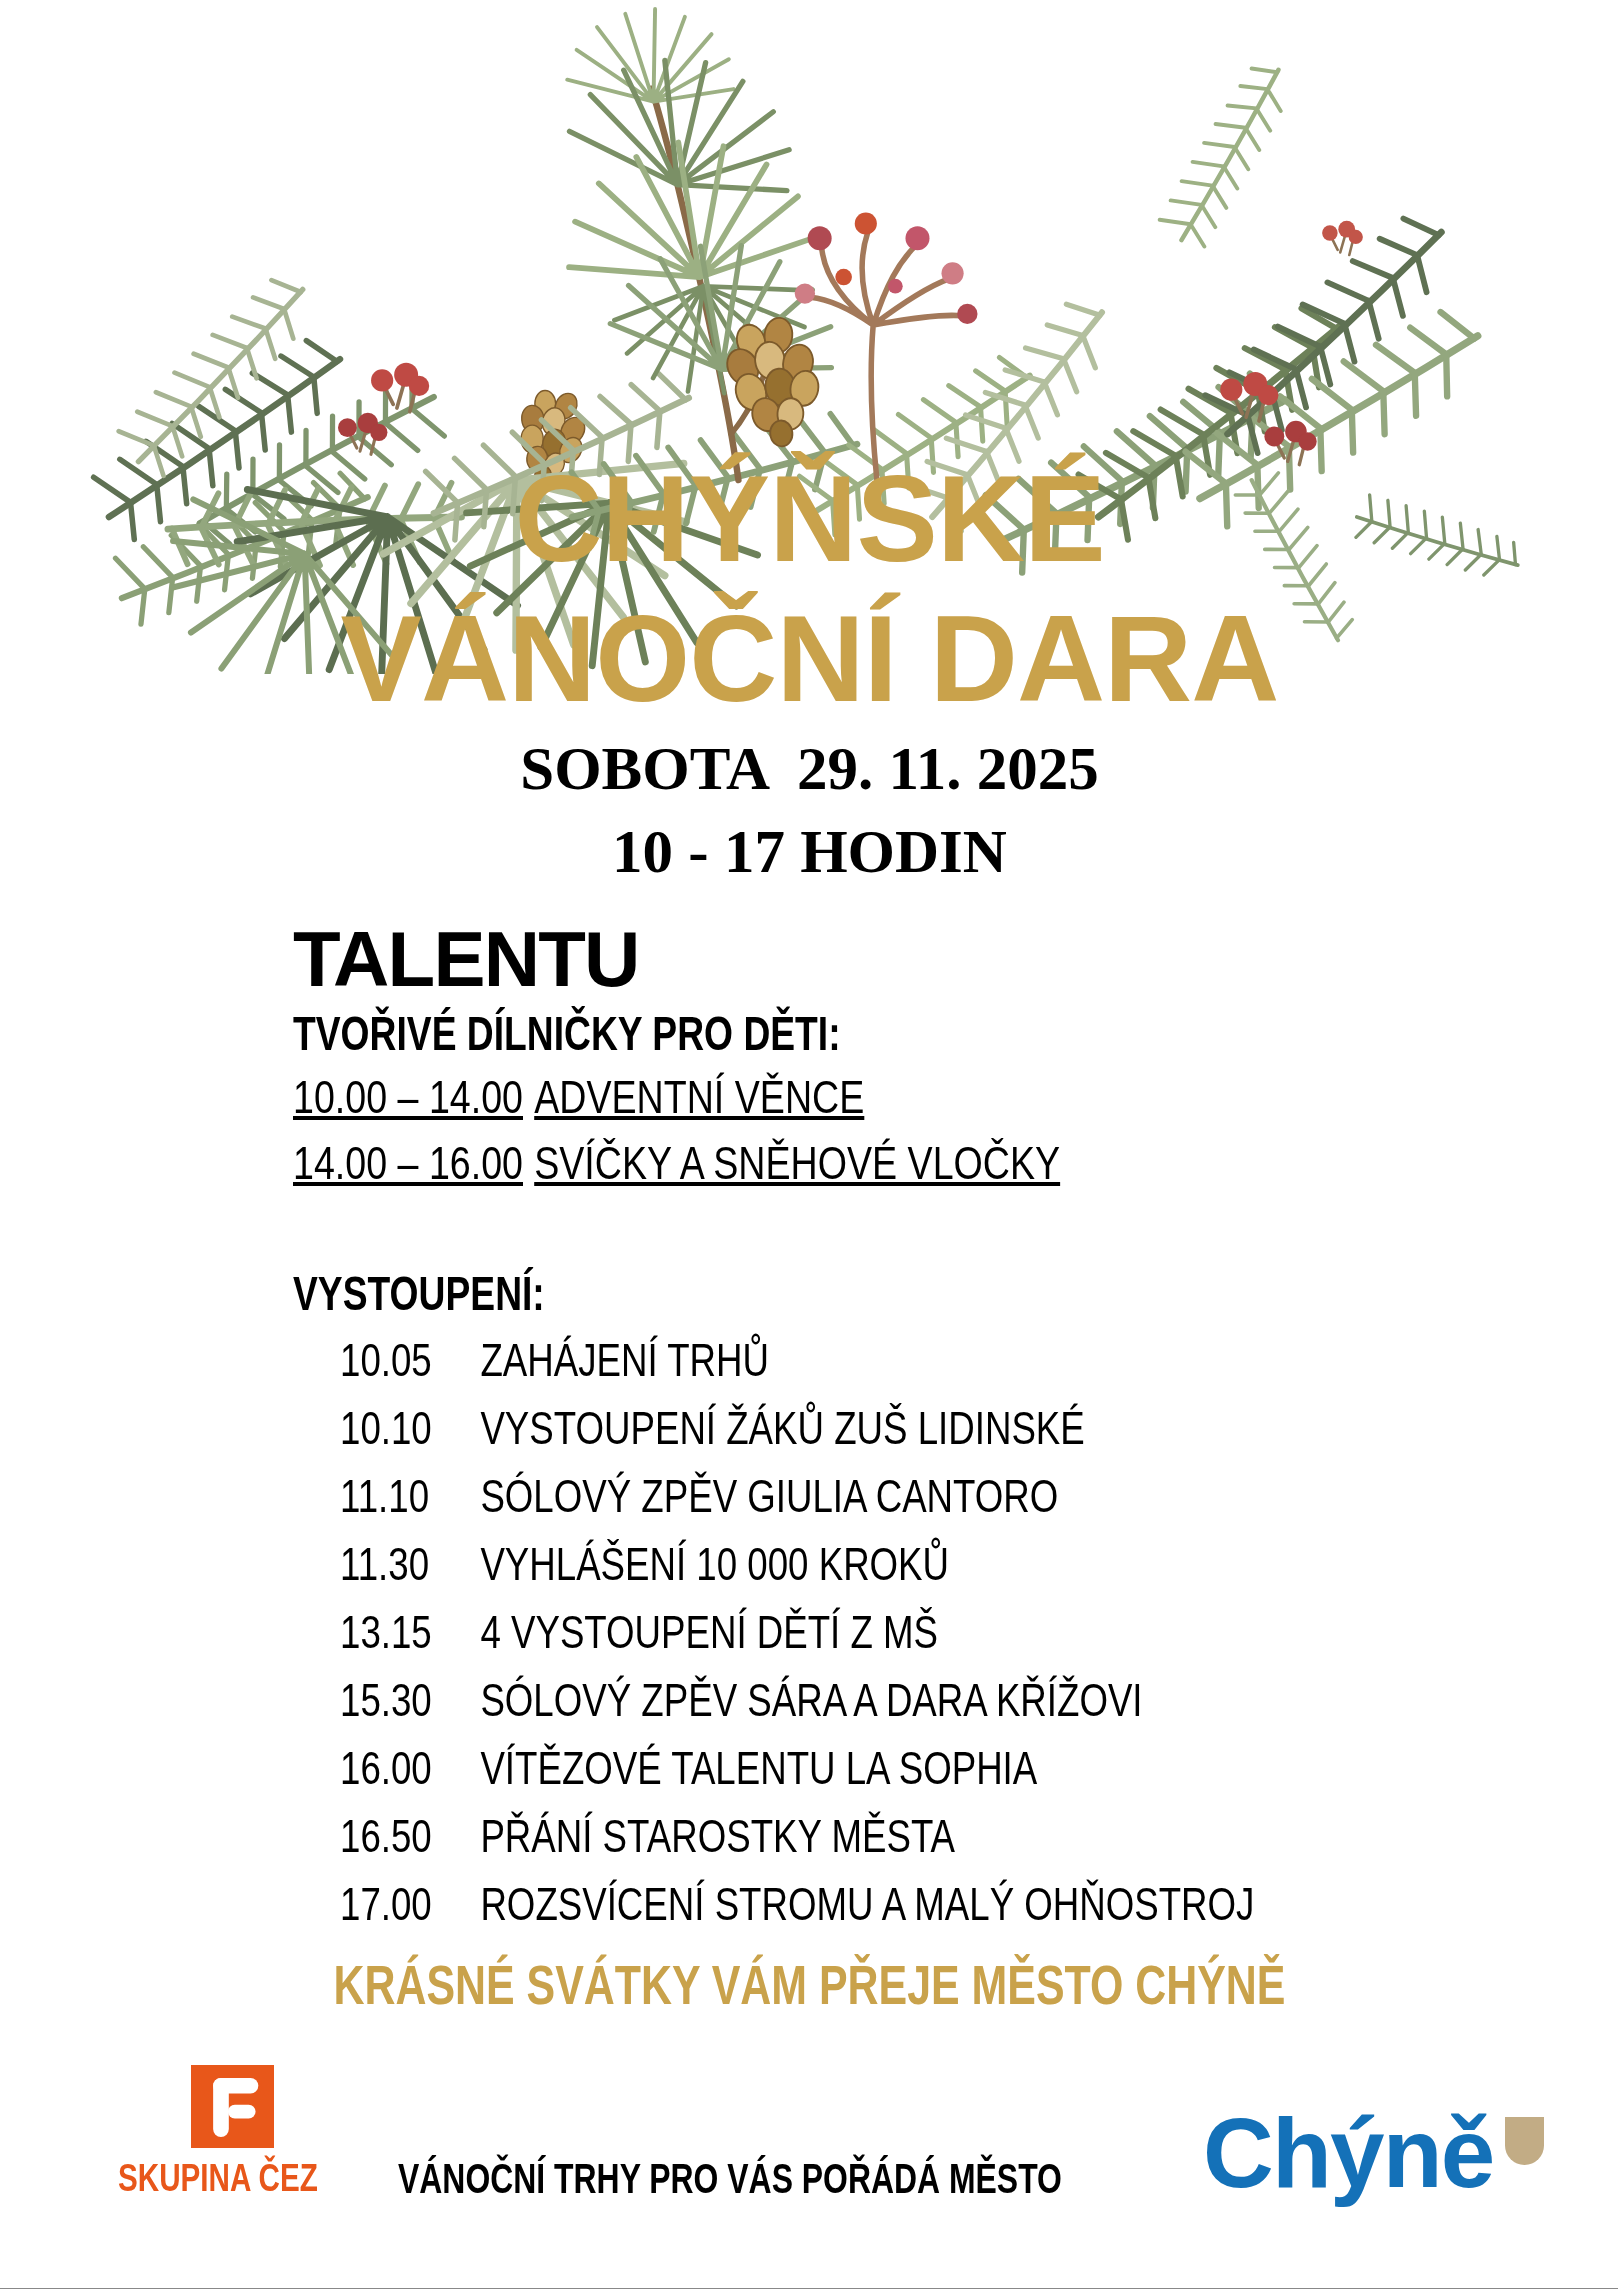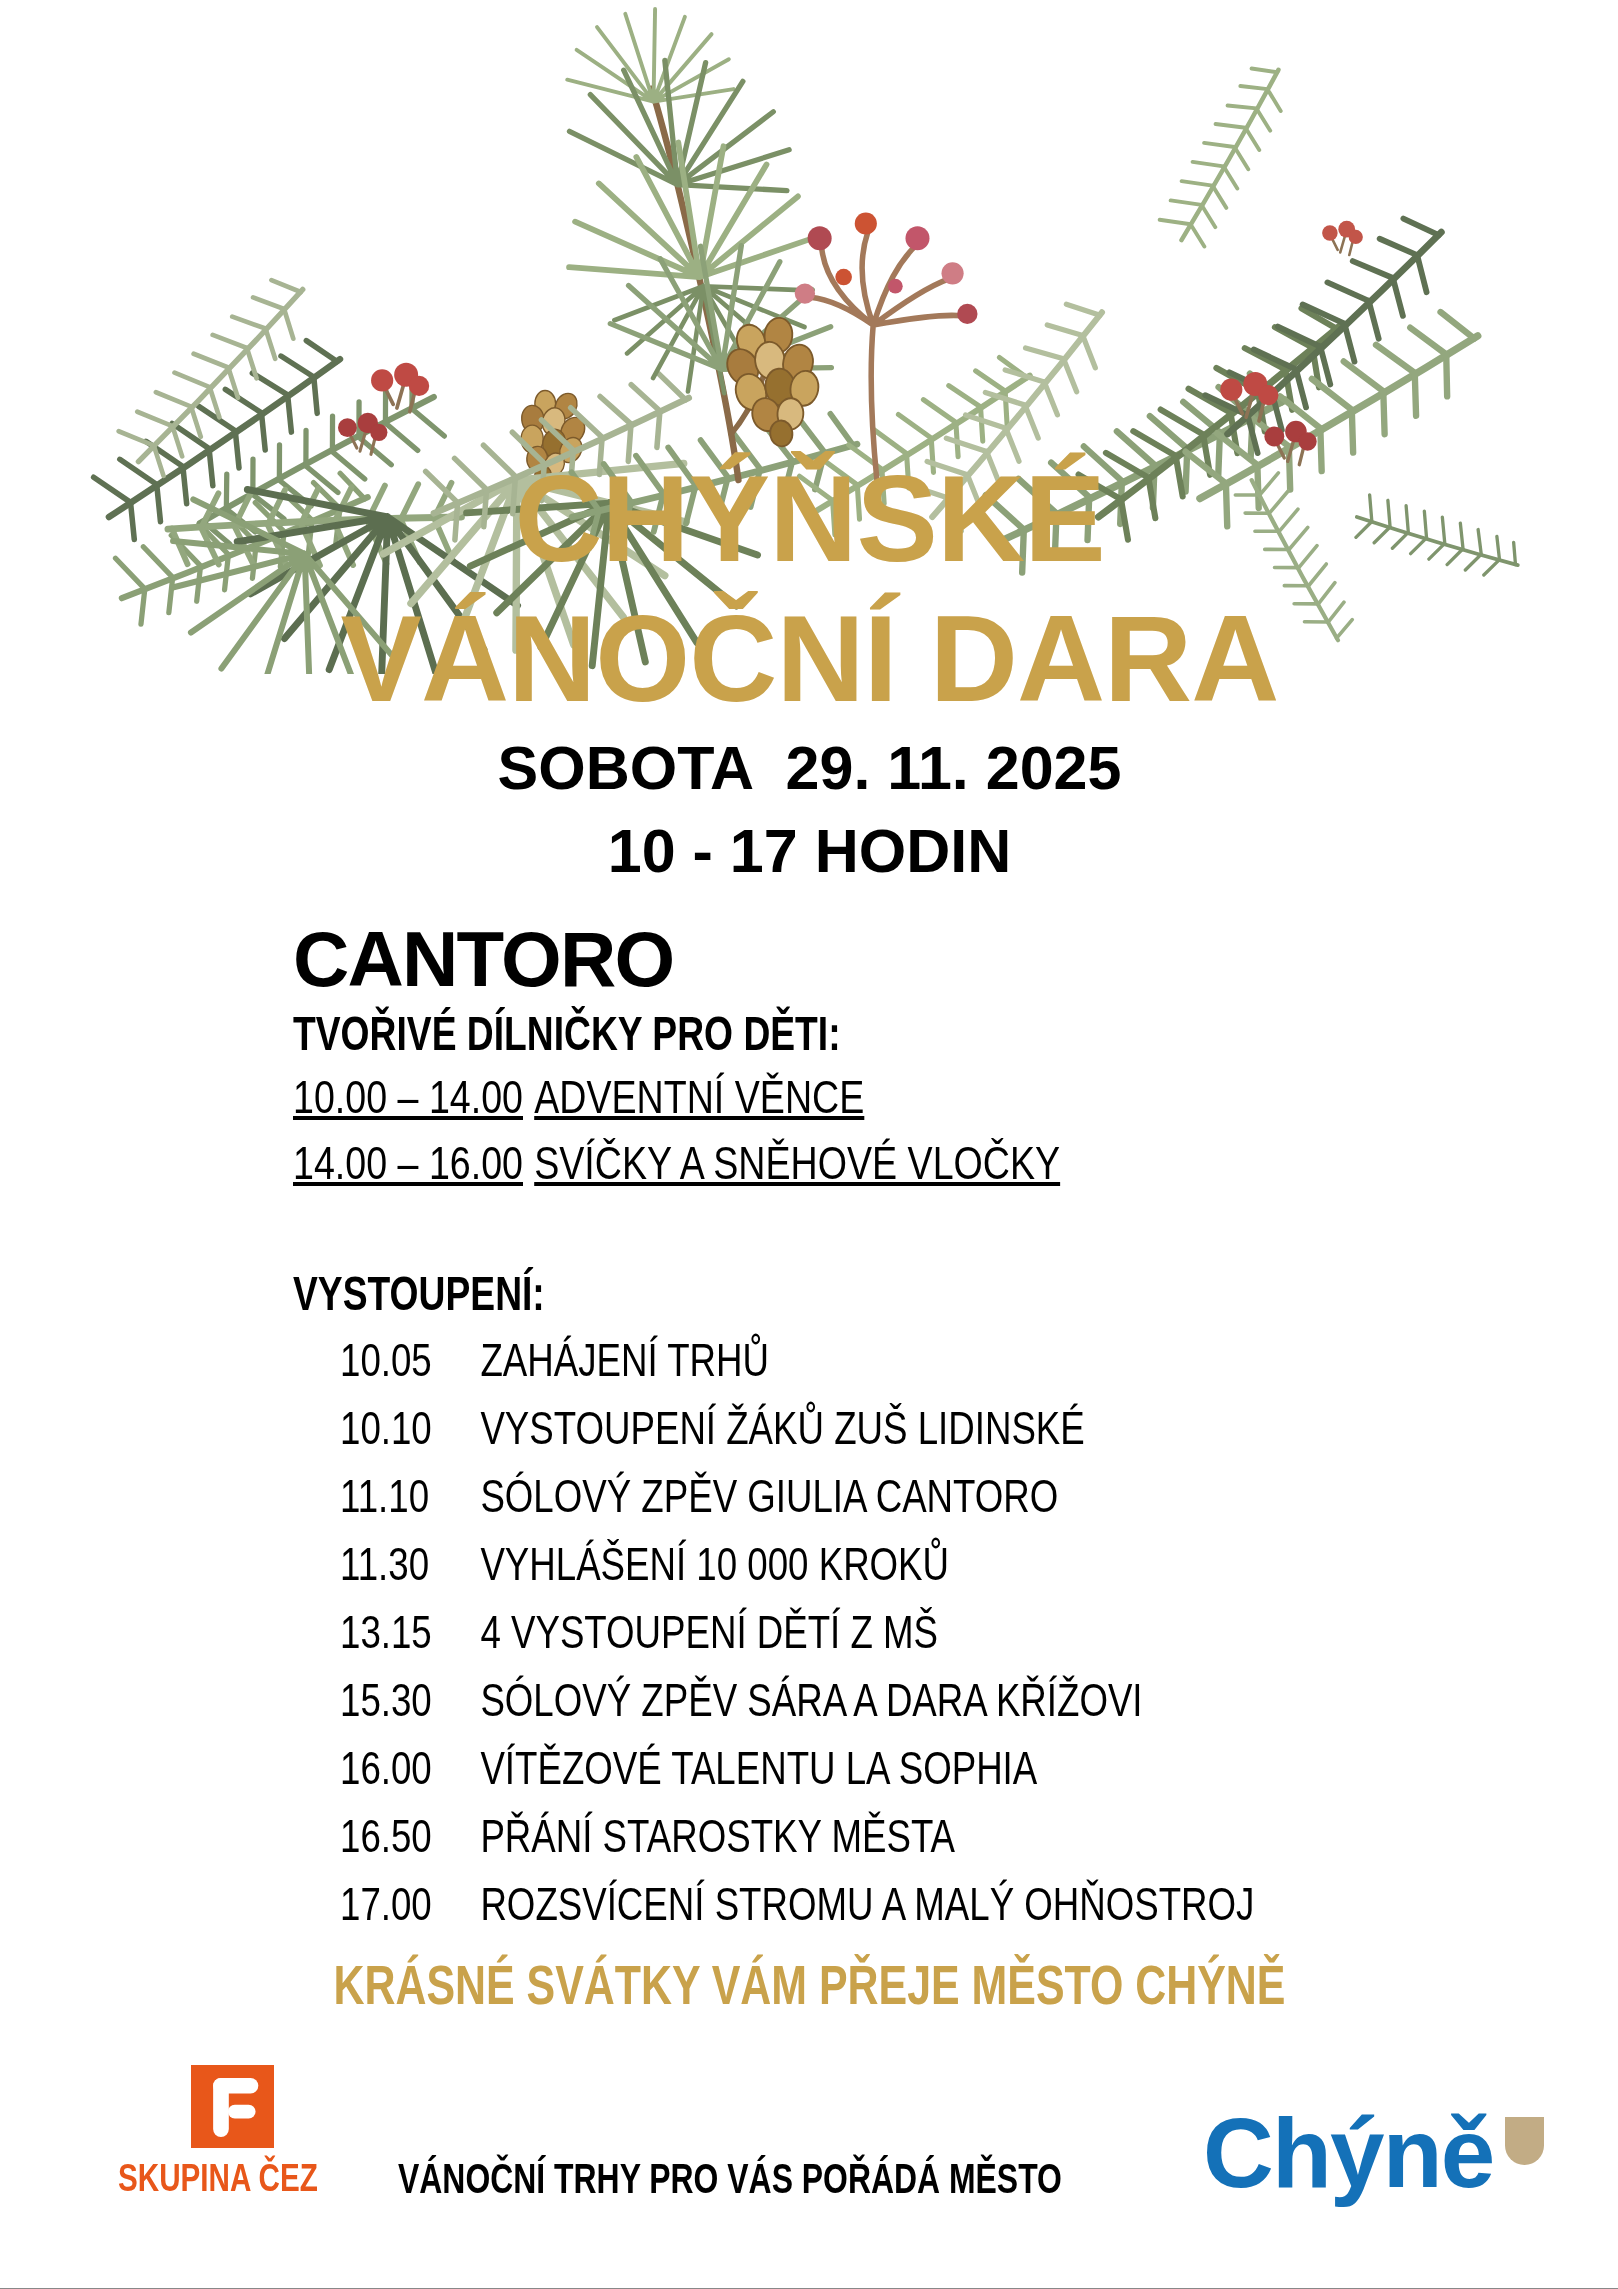--- a/index.html
+++ b/index.html
@@ -20,21 +20,21 @@
     font-weight:700;font-size:122px;line-height:140px;
     letter-spacing:-0.9px;color:var(--gold,#C9A24B);
   }
   
   .date-block{
     position:absolute;top:727px;left:0;width:100%;
     text-align:center;z-index:2;
     font-weight:700;font-size:61px;line-height:83px;
     color:#000;
   }
-  .date-line{white-space:pre;display:block;}
+  .date-line{white-space:pre;display:block;font-family:Liberation Serif, serif;}
   
   .program-heading{
     position:absolute;top:913px;left:293px;
     font-weight:700;font-size:78px;line-height:92px;letter-spacing:-1.8px;
   }
   .section-heading{
     position:absolute;left:293px;
     font-weight:700;font-size:49px;line-height:66px;
     transform:scaleX(0.76);transform-origin:0 0;white-space:nowrap;
   }
@@ -197,21 +197,21 @@
   <div class="title-block">
     <div>CHÝŇSKÉ</div>
     <div>VÁNOČNÍ DARA</div>
   </div>
 
   <div class="date-block">
     <span class="date-line">SOBOTA  29. 11. 2025</span>
     <span class="date-line">10 - 17 HODIN</span>
   </div>
 
-  <div class="program-heading">CANTORO</div>
+  <div class="program-heading">TALENTU</div>
 
   <div class="section-heading" style="top:1000px;">TVOŘIVÉ DÍLNIČKY PRO DĚTI:</div>
 
   <div class="workshops-list">
     <div class="wline">
       <span>10.00 – 14.00</span>
       <span>ADVENTNÍ VĚNCE</span>
     </div>
     <div class="wline">
       <span>14.00 – 16.00</span>

